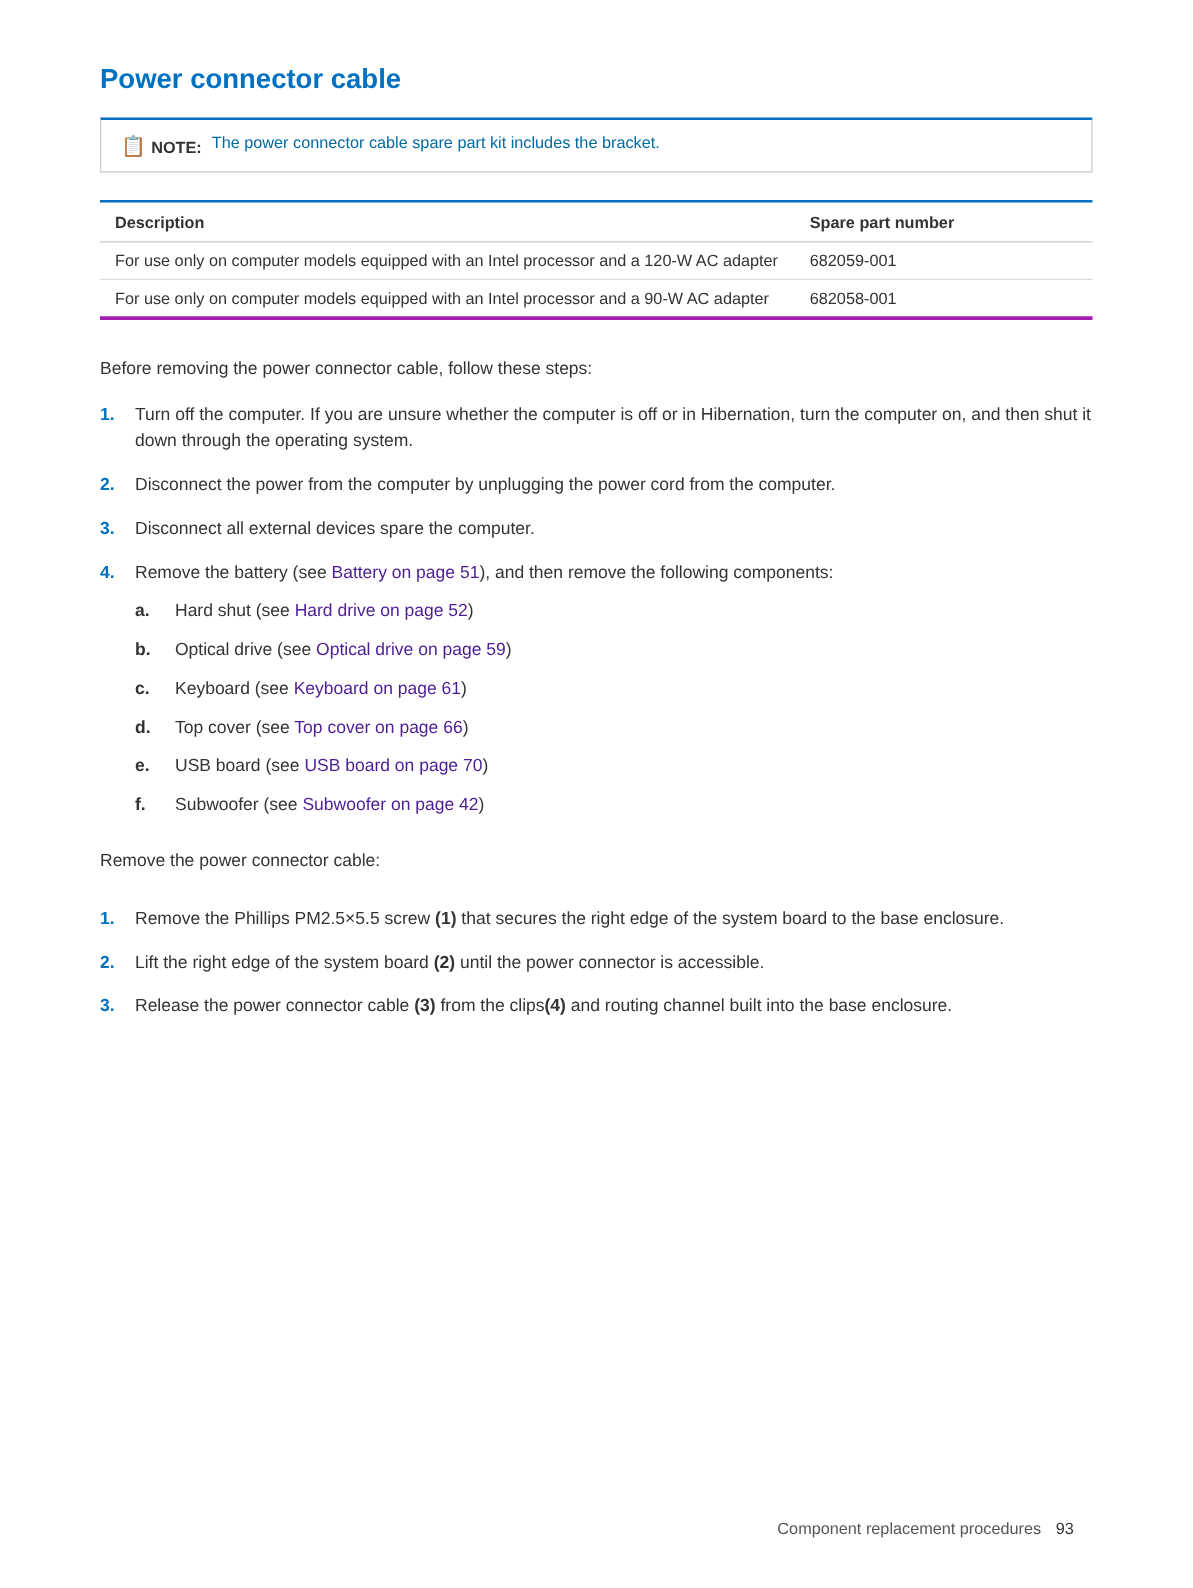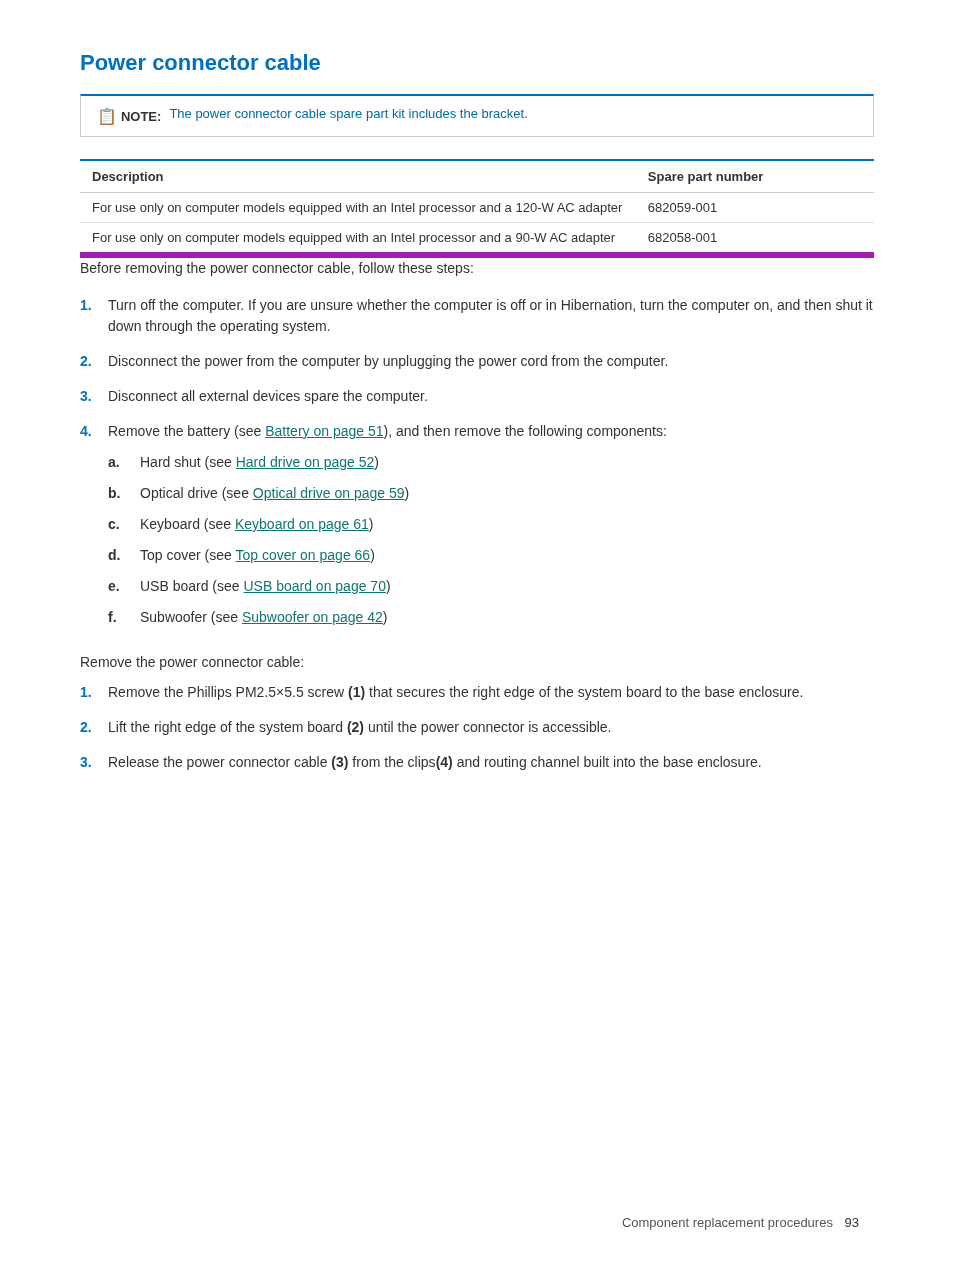--- a/index.html
+++ b/index.html
@@ -49,22 +49,23 @@
 
     .note-text {
       font-size: 13px;
       color: #0369a1;
     }
 
     
     .parts-table {
       width: 100%;
       border-collapse: collapse;
+      margin-bottom: 28px;
       border-top: 2px solid #0070c0;
-      border-bottom: 6px solid #a21caf;
+      border-bottom: 3px solid #a21caf;
     }
 
     .parts-table th {
       text-align: left;
       font-size: 13px;
       font-weight: bold;
       padding: 8px 12px;
       border-bottom: 1px solid #ccc;
       color: #333;
     }
@@ -136,27 +137,26 @@
       font-weight: bold;
       min-width: 20px;
       font-size: 14px;
     }
 
     ol.sub-steps > li .sub-content {
       flex: 1;
     }
 
     a.doc-link {
-      color: #0f766e;
-      text-decoration: underline;
+      color: #4c1d95;
     }
 
     .section-label {
       font-size: 14px;
-      margin-bottom: 12px;
+      margin-bottom: 28px;
       margin-top: 4px;
     }
 
     
     .page-footer {
       position: fixed;
       bottom: 40px;
       right: 95px;
       font-size: 13px;
       color: #555;

